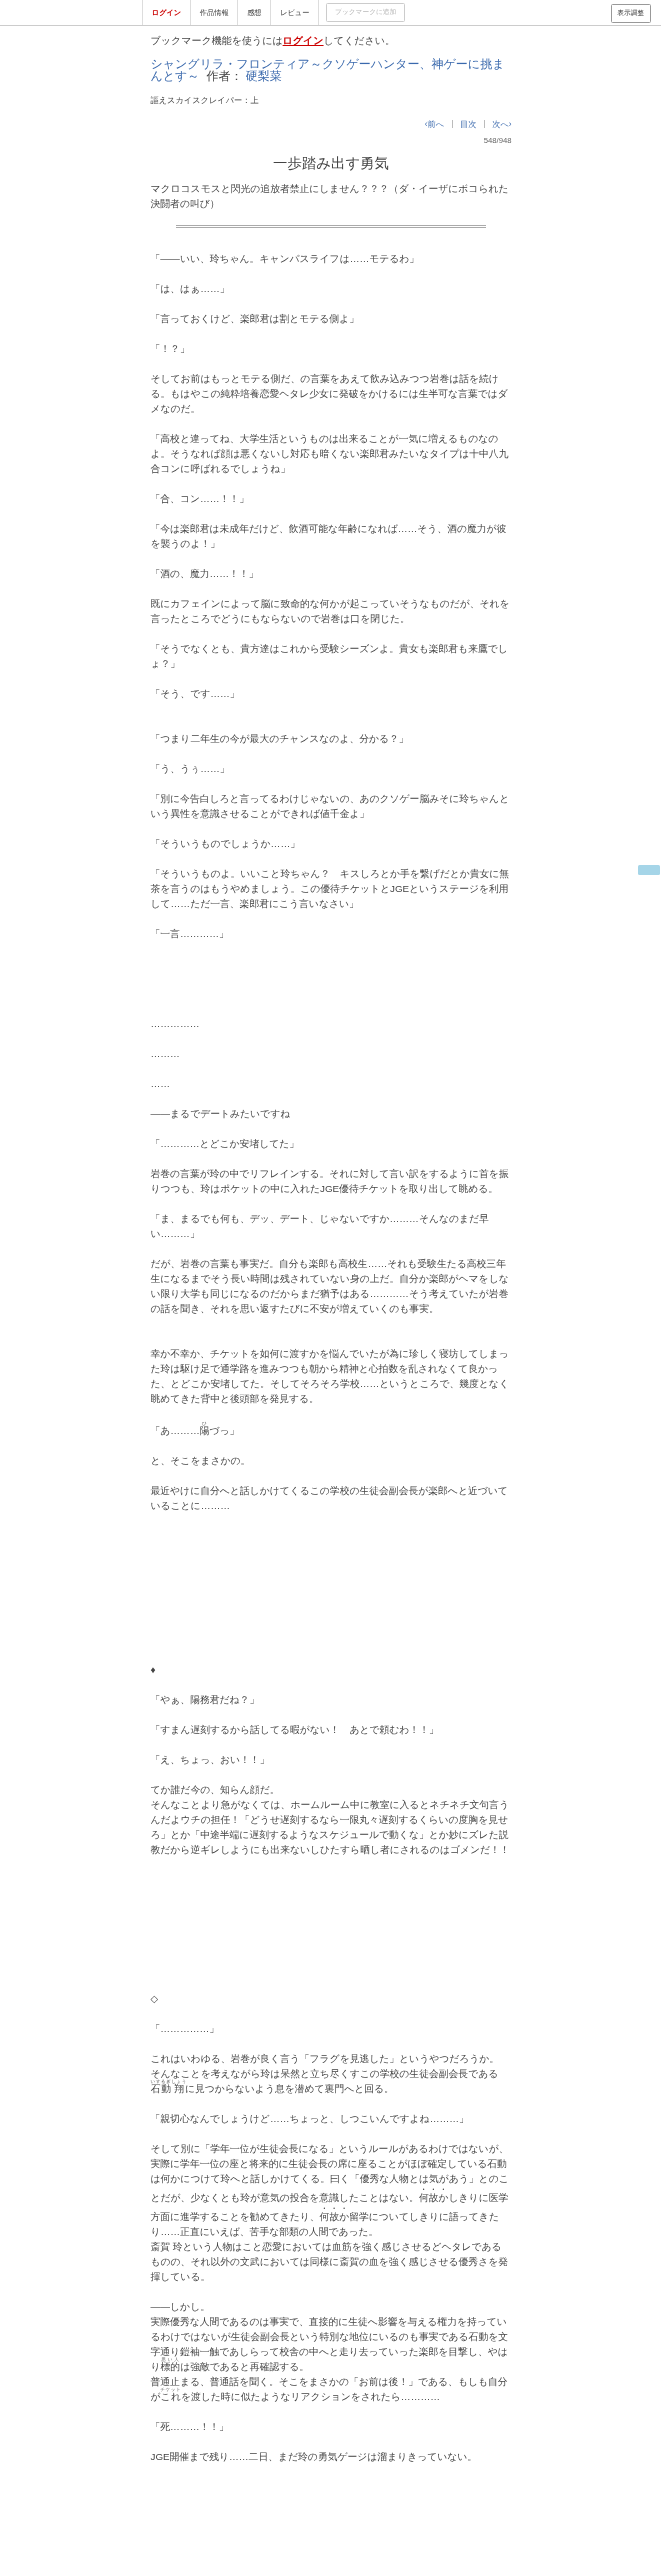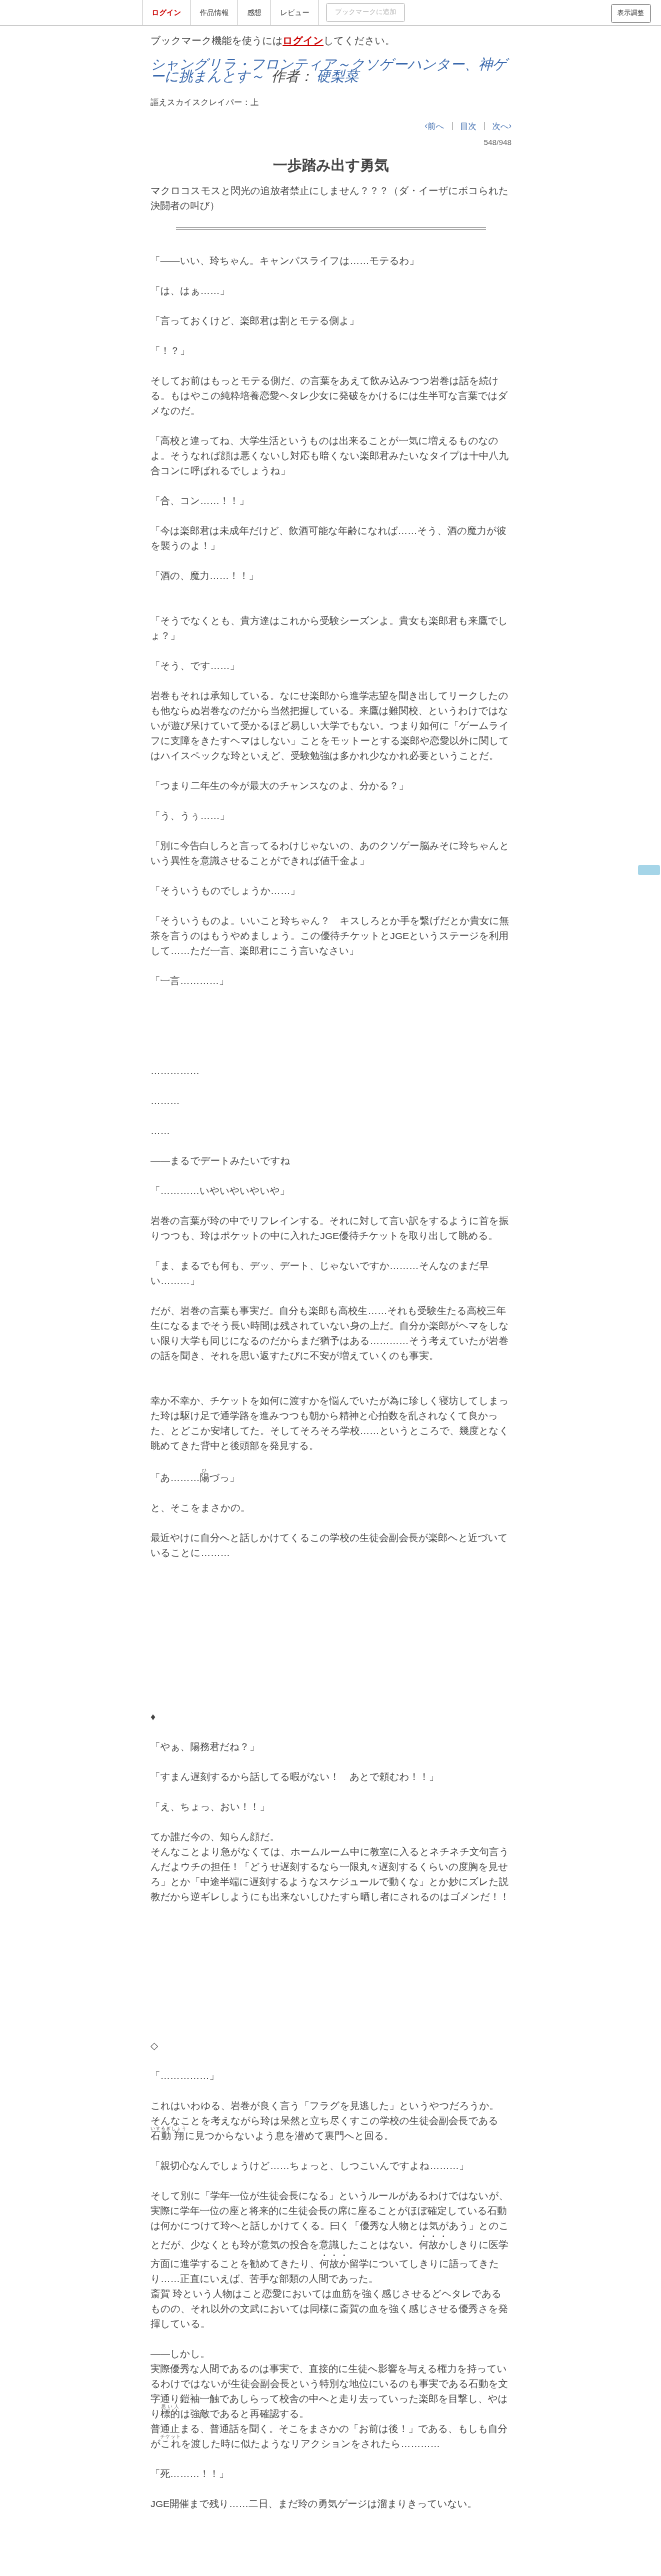--- a/index.html
+++ b/index.html
@@ -13,29 +13,29 @@
   .tool-group{display:flex;align-items:stretch;margin-left:142px;}
   .tool-item{display:flex;align-items:center;padding:0 8.8px;border-left:0.5px solid #dddddd;color:#333333;text-decoration:none;cursor:pointer;}
   .tool-item.last{border-right:0.5px solid #dddddd;}
   .tool-item.login{color:#cc0000;font-weight:bold;}
   .bm-btn{align-self:center;margin-left:7.2px;border:0.5px solid #cccccc;border-radius:1.5px;background:#ffffff;color:#b5b5b5;font-size:6.7px;padding:3.6px 7.7px;cursor:default;}
   .adjust-btn{position:absolute;right:11.3px;top:3.6px;border:0.5px solid #999999;border-radius:1.5px;background:#ffffff;color:#333333;font-size:6.7px;padding:4.1px 5.7px;cursor:pointer;}
   
   .col{width:361px;margin:0 auto;position:relative;}
   .notice{margin-top:7.7px;font-size:10px;color:#444;}
   .notice a{color:#cc0000;font-weight:bold;text-decoration:underline;cursor:pointer;}
-  .series{margin-top:6.7px;font-size:14px;line-height:12.4px;font-style:italic;}
+  .series{margin-top:6.7px;font-size:12px;line-height:12.4px;}
   .series a{color:#3a69ad;text-decoration:none;cursor:pointer;}
   .series .author-label{color:#444;margin:0 3.1px 0 7.2px;}
   .chapter{font-size:8.2px;line-height:12.4px;margin-top:0;color:#444;}
   .pagenav{text-align:right;margin-top:12px;font-size:8.2px;}
   .pagenav a{color:#3a69ad;text-decoration:none;cursor:pointer;}
   .pagenav .sep{display:inline-block;width:0.5px;height:7.7px;background:#bbbbbb;margin:0 7.7px;vertical-align:-1px;}
   .position{text-align:right;font-size:7.7px;color:#666666;margin-top:5.7px;}
-  h1.ep-title{font-size:14.4px;font-weight:bold;text-align:center;color:#444;margin:5.2px 0 0 0;line-height:23px;}
+  h1.ep-title{font-size:14.4px;font-weight:normal;text-align:center;color:#444;margin:5.2px 0 0 0;line-height:23px;}
   .preface{margin-top:7.2px;font-size:9.8px;line-height:14.4px;color:#444;}
   hr.pre-sep{width:86%;margin:13.4px auto 0;border:none;border-top:0.5px solid #aaaaaa;border-bottom:0.5px solid #aaaaaa;height:1px;background:transparent;}
   
   .story{margin-top:23px;font-size:9.8px;line-height:15px;color:#444;}
   .story p{margin:0;min-height:15px;}
   .story .gap{width:100%;}
   ruby{ruby-position:over;}
   rt{font-size:4.6px;color:#555;letter-spacing:0.5px;}
   .emdot{-webkit-text-emphasis:filled dot #444;text-emphasis:filled dot #444;}
   
@@ -87,26 +87,26 @@
       <p><span>そしてお前はもっとモテる側だ、の言葉をあえて飲み込みつつ岩巻は話を続ける。もはやこの純粋培養恋愛ヘタレ少女に発破をかけるには生半可な言葉ではダメなのだ。</span></p>
       <div class="gap" style="height: 15px;"></div>
       <p><span>「高校と違ってね、大学生活というものは出来ることが一気に増えるものなのよ。そうなれば顔は悪くないし対応も暗くない楽郎君みたいなタイプは十中八九合コンに呼ばれるでしょうね」</span></p>
       <div class="gap" style="height: 15px;"></div>
       <p><span>「合、コン……！！」</span></p>
       <div class="gap" style="height: 15px;"></div>
       <p><span>「今は楽郎君は未成年だけど、飲酒可能な年齢になれば……そう、酒の魔力が彼を襲うのよ！」</span></p>
       <div class="gap" style="height: 15px;"></div>
       <p><span>「酒の、魔力……！！」</span></p>
       <div class="gap" style="height: 15px;"></div>
+      <p><span>既にカフェインによって脳に致命的な何かが起こっていそうなものだが、それを言ったところでどうにもならないので岩巻は口を閉じた。</span></p>
       <div class="gap" style="height: 15px;"></div>
       <p><span>「そうでなくとも、貴方達はこれから受験シーズンよ。貴女も楽郎君も来鷹でしょ？」</span></p>
       <div class="gap" style="height: 15px;"></div>
       <p><span>「そう、です……」</span></p>
       <div class="gap" style="height: 15px;"></div>
-      <p><span>岩巻もそれは承知している。なにせ楽郎から進学志望を聞き出してリークしたのも他ならぬ岩巻なのだから当然把握している。来鷹は難関校、というわけではないが遊び呆けていて受かるほど易しい大学でもない。つまり如何に「ゲームライフに支障をきたすヘマはしない」ことをモットーとする楽郎や恋愛以外に関してはハイスペックな玲といえど、受験勉強は多かれ少なかれ必要ということだ。</span></p>
       <div class="gap" style="height: 15px;"></div>
       <p><span>「つまり二年生の今が最大のチャンスなのよ、分かる？」</span></p>
       <div class="gap" style="height: 15px;"></div>
       <p><span>「う、うぅ……」</span></p>
       <div class="gap" style="height: 15px;"></div>
       <p><span>「別に今告白しろと言ってるわけじゃないの、あのクソゲー脳みそに玲ちゃんという異性を意識させることができれば値千金よ」</span></p>
       <div class="gap" style="height: 15px;"></div>
       <p><span>「そういうものでしょうか……」</span></p>
       <div class="gap" style="height: 15px;"></div>
       <p><span>「そういうものよ。いいこと玲ちゃん？　キスしろとか手を繋げだとか貴女に無茶を言うのはもうやめましょう。この優待チケットとJGEというステージを利用して……ただ一言、楽郎君にこう言いなさい」</span></p>
@@ -114,21 +114,21 @@
       <p><span>「一言…………」</span></p>
       <div class="gap" style="height: 75px;"></div>
       <p><span>……………</span></p>
       <div class="gap" style="height: 15px;"></div>
       <p><span>………</span></p>
       <div class="gap" style="height: 15px;"></div>
       <p><span>……</span></p>
       <div class="gap" style="height: 15px;"></div>
       <p><span>――まるでデートみたいですね</span></p>
       <div class="gap" style="height: 15px;"></div>
-      <p><span>「…………いやいやいやいや」</span></p>
+      <p><span>「…………とどこか安堵してた」</span></p>
       <div class="gap" style="height: 15px;"></div>
       <p><span>岩巻の言葉が玲の中でリフレインする。それに対して言い訳をするように首を振りつつも、玲はポケットの中に入れたJGE優待チケットを取り出して眺める。</span></p>
       <div class="gap" style="height: 15px;"></div>
       <p><span>「ま、まるでも何も、デッ、デート、じゃないですか………そんなのまだ早い………」</span></p>
       <div class="gap" style="height: 15px;"></div>
       <p><span>だが、岩巻の言葉も事実だ。自分も楽郎も高校生……それも受験生たる高校三年生になるまでそう長い時間は残されていない身の上だ。自分か楽郎がヘマをしない限り大学も同じになるのだからまだ猶予はある…………そう考えていたが岩巻の話を聞き、それを思い返すたびに不安が増えていくのも事実。</span></p>
       <div class="gap" style="height: 15px;"></div>
       <div class="gap" style="height: 15px;"></div>
       <p><span>幸か不幸か、チケットを如何に渡すかを悩んでいたが為に珍しく寝坊してしまった玲は駆け足で通学路を進みつつも朝から精神と心拍数を乱されなくて良かった、とどこか安堵してた。そしてそろそろ学校……というところで、幾度となく眺めてきた背中と後頭部を発見する。</span></p>
       <div class="gap" style="height: 15px;"></div>

